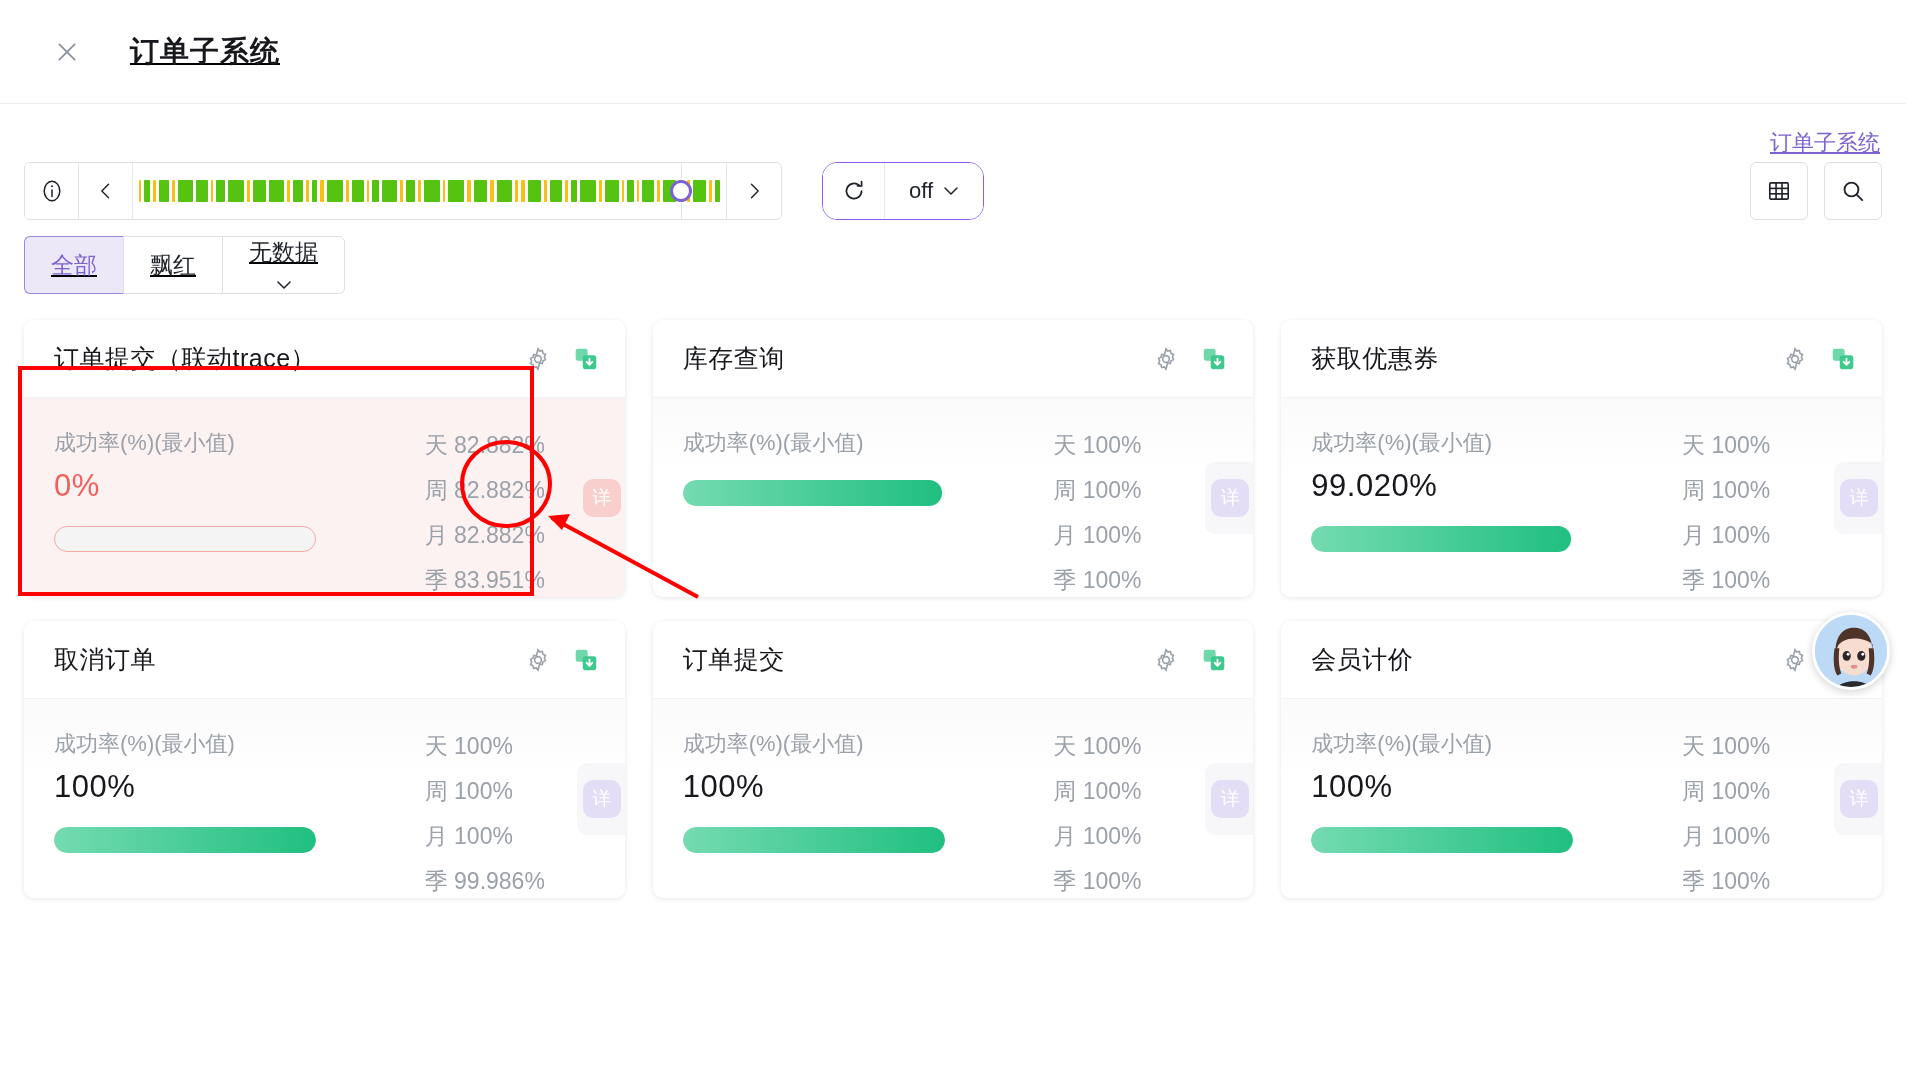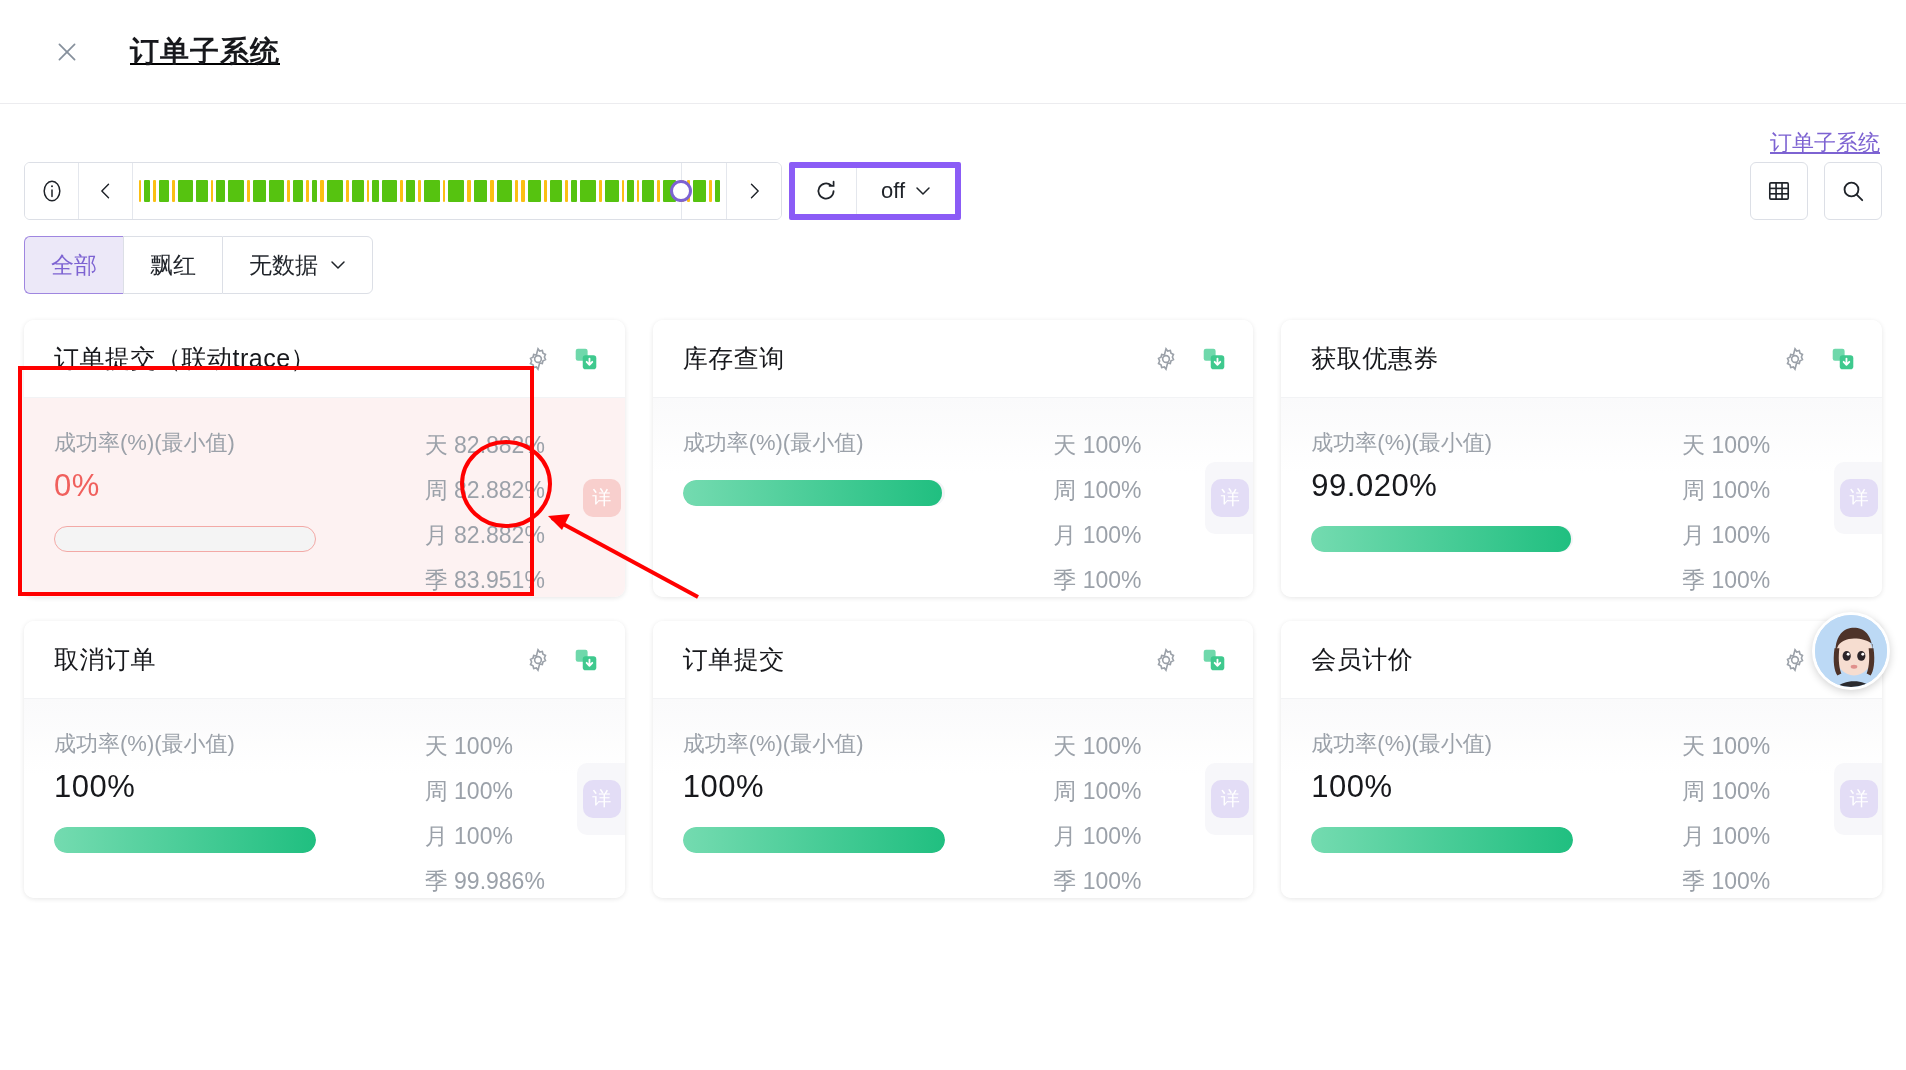--- a/index.html
+++ b/index.html
@@ -124,24 +124,24 @@
     align-items: center;
     padding-left: 20px;
     font-size: 23px;
     color: #1f2329;
     background: #fff;
     margin-left: 24px;
     cursor: text;
   }
 
   .refresh-group {
-    margin-left: 7px;
-    display: flex;
-    border: 6px solid #8b5cf6;
-    border-radius: 2px;
+    margin-left: 40px;
+    display: flex;
+    border: 1px solid #8b5cf6;
+    border-radius: 15px;
     height: 58px;
     overflow: hidden;
   }
   .refresh-btn {
     width: 62px;
     display: flex; align-items: center; justify-content: center;
     border-right: 1px solid #e4e7ed;
     cursor: pointer; background: #fff;
   }
   .refresh-btn svg { width: 26px; height: 26px; }
@@ -169,33 +169,34 @@
     display: flex; align-items: center; justify-content: center;
     cursor: pointer;
   }
   .sq-btn svg { width: 26px; height: 26px; }
 
   
   .filters {
     display: flex;
     margin: 14px 0 0 24px;
     height: 58px;
+    text-decoration: underline;
   }
   .fbtn {
     border: 1px solid #dcdfe6;
     border-right: none;
     background: #fff;
     font-size: 23px;
     color: #1f2329;
     padding: 0 26px;
     display: flex; align-items: center; gap: 12px;
     cursor: pointer;
   }
   .fbtn:first-child { border-radius: 6px 0 0 6px; }
-  .fbtn:last-child { border-right: 1px solid #dcdfe6; border-radius: 0 6px 6px 0; }
+  .fbtn:last-child { border-right: 1px solid #dcdfe6; border-radius: 0 6px 6px 0; flex-direction: column; }
   .fbtn.active {
     background: #ece8f8;
     border-color: #9f86e0;
     color: #7d63d2;
     z-index: 2;
   }
 
   
   .grid {
     margin: 26px 24px 0 24px;

